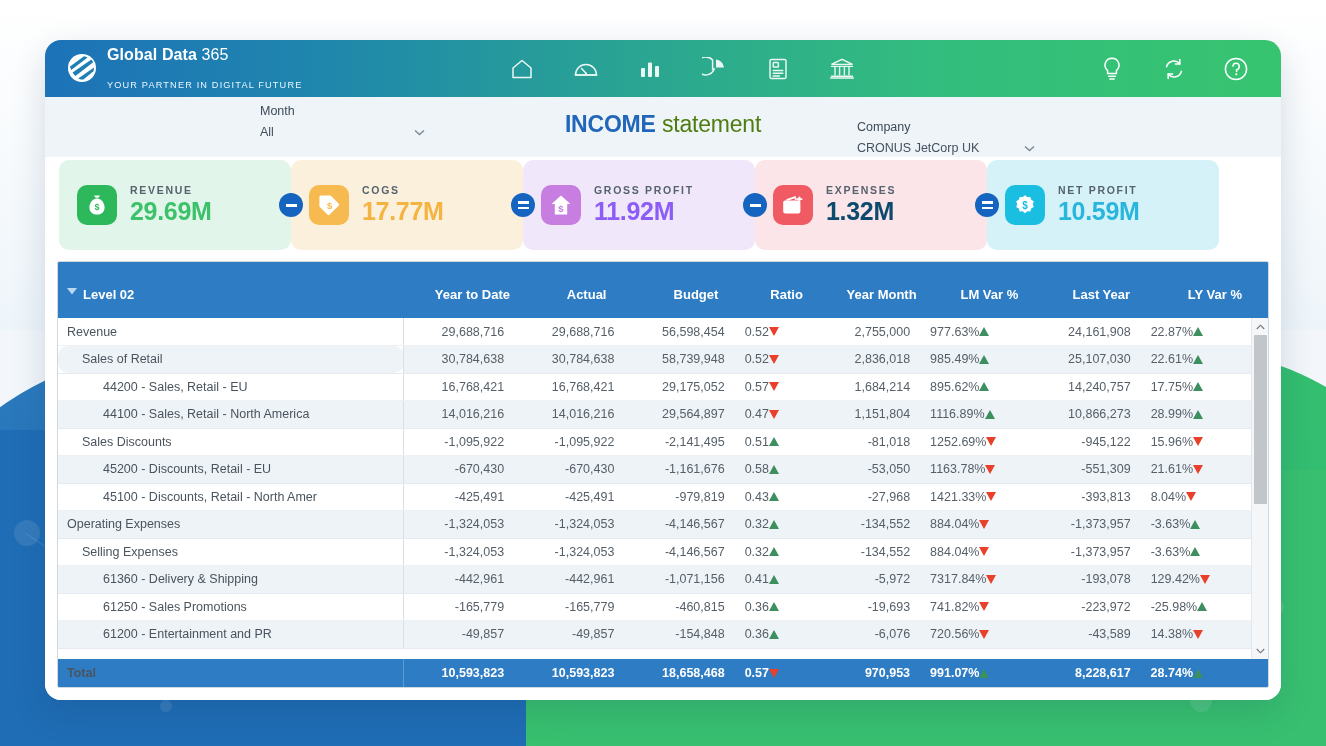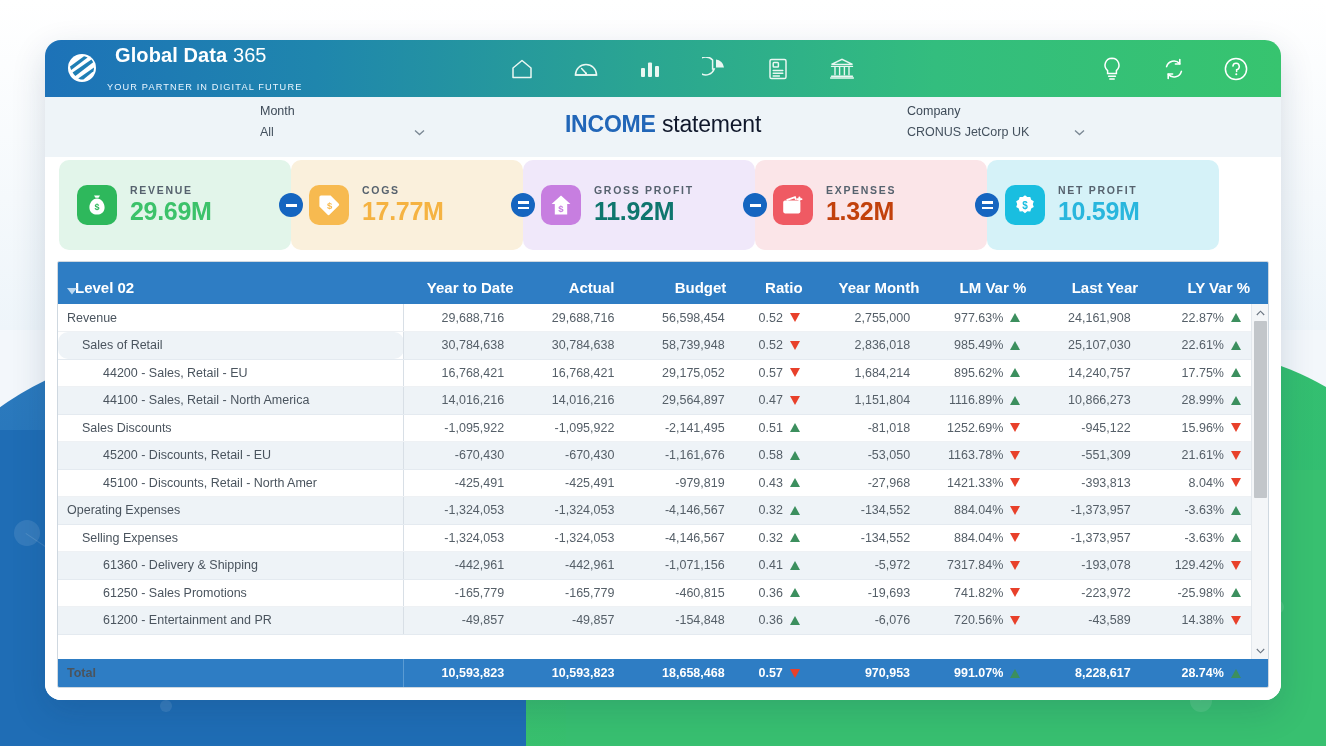--- a/index.html
+++ b/index.html
@@ -49,21 +49,21 @@
 
   
   .topbar {
     height: 57px; flex:0 0 57px;
     background: linear-gradient(90deg,#1d72b8 0%, #1f86ad 22%, #2aa592 48%, #33bd7e 72%, #37c46f 100%);
     display:flex; align-items:center; position:relative; padding:0 22px;
   }
   .brand { display:flex; align-items:center; gap:10px; }
   .brand-logo { width:30px; height:30px; position:relative; flex:0 0 30px; }
   .brand-txt { line-height:1; }
-  .brand-name { font-size:20px; font-weight:bold; color:#fff; letter-spacing:.1px; white-space:nowrap;margin-left:8px;}
+  .brand-name { font-size:16px; font-weight:bold; color:#fff; letter-spacing:.1px; white-space:nowrap;}
   .brand-name .light { font-weight:normal; }
   .brand-sub { font-size:9.2px; color:#eaf6ff; letter-spacing:1.15px; margin-top:18px; white-space:nowrap;}
 
   .nav-icons { position:absolute; left:462px; display:flex; align-items:center; gap:34px; }
   .nav-ico, .util-ico {
     width:30px; height:30px; display:flex; align-items:center; justify-content:center;
     cursor:pointer;
   }
   .nav-ico svg, .util-ico svg { display:block; }
   .utils { position:absolute; right:30px; display:flex; align-items:center; gap:32px; }
@@ -82,21 +82,21 @@
     display:flex; align-items:center; justify-content:space-between;
     font-size:12.5px; color:#44515e; cursor:pointer;
   }
   .caret { width:11px; height:7px; flex:0 0 11px; margin-left:8px; }
 
   .title-wrap {
     position:absolute; left:0; right:0; top:14px; text-align:center; pointer-events:none;
   }
   .title { font-size:23px; font-weight:bold; letter-spacing:-.2px; }
   .title .b { color:#2166b8; }
-  .title .g { color:#0f172a; font-weight:normal; }
+  .title .g { color:#4d7c0f; font-weight:normal; }
 
   
   .kpis { flex:0 0 96px; display:flex; align-items:center; padding:0 14px; position:relative; background:#fff;}
   .kpi {
     height:90px; border-radius:10px; display:flex; align-items:center; gap:13px;
     padding-left:18px; position:relative;
   }
   .kpi-ico { width:40px; height:40px; border-radius:10px; display:flex; align-items:center; justify-content:center; flex:0 0 40px;}
   .kpi-label { font-size:10.5px; letter-spacing:1.7px; color:#56626e; font-weight:bold; }
   .kpi-val { font-size:25px; font-weight:bold; letter-spacing:-.3px; margin-top:1px; }
@@ -112,42 +112,42 @@
 
   
   .tablewrap { flex:1 1 auto; padding:8px 12px 12px 12px; background:#fff; }
   .tablecard {
     height:100%; border:1px solid #cfd8e0; border-radius:2px;
     display:flex; flex-direction:column; background:#fff; overflow:hidden;
   }
   table { border-collapse: collapse; width:100%; table-layout:fixed; }
   .thead-row { background:#2e7dc4; }
   .thead-row th {
-    color:#fff; font-size:15px; font-weight:bold; padding:8px; height:42px;
+    color:#fff; font-size:13px; font-weight:bold; padding:16px; height:42px;
     vertical-align:top; position:relative;
   }
   .th-inner { padding:9px 10px 0 10px; text-align:right; white-space:nowrap;}
   .th-first .th-inner { text-align:left; padding-left:9px; }
   .sort-caret { position:absolute; left:9px; top:26px; }
 
   .scrollarea { flex:1 1 auto; overflow:hidden; position:relative; display:flex; }
   .rows-host { flex:1 1 auto; overflow:hidden; }
   tbody td {
     font-size:12.5px; color:#555f68; height:27.5px; padding:0 10px;
     text-align:right; white-space:nowrap; border-bottom:1px solid #eef1f4;
   }
   tbody tr td:first-child { text-align:left; color:#4a545e; }
   tbody tr.alt { background:#eef3f7; }
   tbody tr.alt td { border-bottom:1px solid #e4eaf0; }
   tbody tr td.sep { border-left:1px solid #d8dfe6; }
   .lvl0 { padding-left:9px !important; }
   .lvl1 { padding-left:24px !important;border-radius:10px; }
   .lvl2 { padding-left:45px !important; }
 
-  .cellflex { display:flex; align-items:center; justify-content:flex-end; gap:7px; }
+  .cellflex { display:flex; align-items:center; }
   .tri { width:0; height:0; flex:0 0 10px; }
   .tri.up { border-left:5.5px solid transparent; border-right:5.5px solid transparent; border-bottom:9px solid #3c8f5e; }
   .tri.down { border-left:5.5px solid transparent; border-right:5.5px solid transparent; border-top:9px solid #e8402a; }
 
   .totalrow { background:#2e7dc4; flex:0 0 28px; }
   .totalrow td {
     color:#fff; font-weight:bold; font-size:12.5px; height:28px; padding:0 10px;
     text-align:right; white-space:nowrap; border:0;
   }
   .totalrow td:first-child { text-align:left; padding-left:9px; }
@@ -286,21 +286,21 @@
       </div>
     </div>
 
     <div class="title-wrap">
       <div class="title">
         <span class="b">INCOME</span>
         <span class="g">statement</span>
       </div>
     </div>
 
-    <div class="filter" style="left:862px;width:178px;">
+    <div class="filter" style="left:812px;width:178px;margin-top:16px;">
       <div class="flabel">Company</div>
       <div class="fctl">
         <span>CRONUS JetCorp UK</span>
         <svg class="caret" viewBox="0 0 11 7" fill="none" stroke="#7b8894" stroke-width="1.3">
             <path d="M1 1.4 L5.5 5.6 L10 1.4"></path>
           </svg>
       </div>
     </div>
   </div>
 
@@ -344,40 +344,40 @@
 
     <div class="kpi" style="width:232px;background:#f0e8fa;">
       <div class="kpi-ico" style="background:#c77ee0;">
         <svg width="24" height="24" viewBox="0 0 24 24" fill="#fff">
           <path d="M12 2.6 L21.4 11 h-3.2 v10.4 H5.8 V11 H2.6 Z"></path>
           <text x="12" y="18.6" font-size="9.5" font-weight="bold" text-anchor="middle" fill="#c77ee0" font-family="Liberation Sans, sans-serif">$</text>
         </svg>
       </div>
       <div>
         <div class="kpi-label">GROSS PROFIT</div>
-        <div class="kpi-val" style="color:#0f766e;">11.92M</div>
+        <div class="kpi-val" style="color:#8b5cf6;">11.92M</div>
       </div>
     </div>
 
     <div class="op minus">
         <i></i>
       </div>
 
     <div class="kpi" style="width:232px;background:#fbe5e8;">
       <div class="kpi-ico" style="background:#ef5a63;">
         <svg width="24" height="24" viewBox="0 0 24 24" fill="#fff">
           <path d="M4 7.4 h13.6 a1.8 1.8 0 0 1 1.8 1.8 v9.4 a1.8 1.8 0 0 1-1.8 1.8 H4 a1.8 1.8 0 0 1-1.8-1.8 V9.2 A1.8 1.8 0 0 1 4 7.4 Z"></path>
           <path d="M5.6 7.2 L14 4.2 l1 2.6" stroke="#fff" stroke-width="1.8" fill="none"></path>
           <rect x="17.4" y="3.4" width="2" height="5.4" rx="1"></rect>
           <rect x="15.4" y="5.2" width="6" height="1.9" rx="0.9"></rect>
         </svg>
       </div>
       <div>
         <div class="kpi-label">EXPENSES</div>
-        <div class="kpi-val" style="color:#c2410c;">1.32M</div>
+        <div class="kpi-val" style="color:#0c4a6e;">1.32M</div>
       </div>
     </div>
 
     <div class="op eq">
         <i></i>
         <i></i>
       </div>
 
     <div class="kpi" style="width:232px;background:#d5f2f8;">
       <div class="kpi-ico" style="background:#19bee0;">

